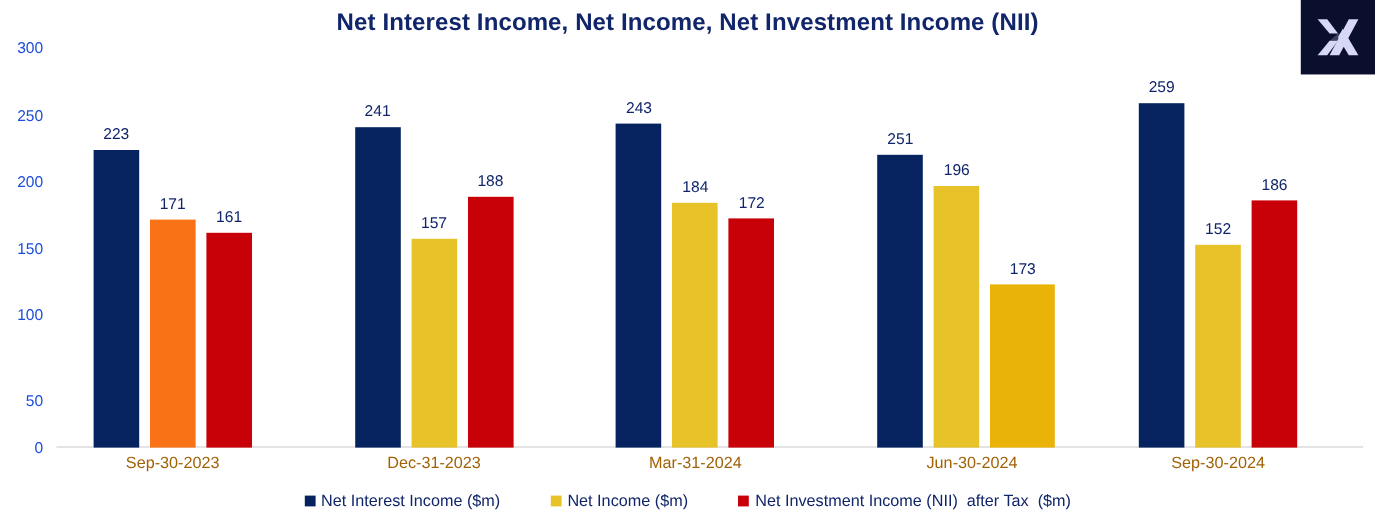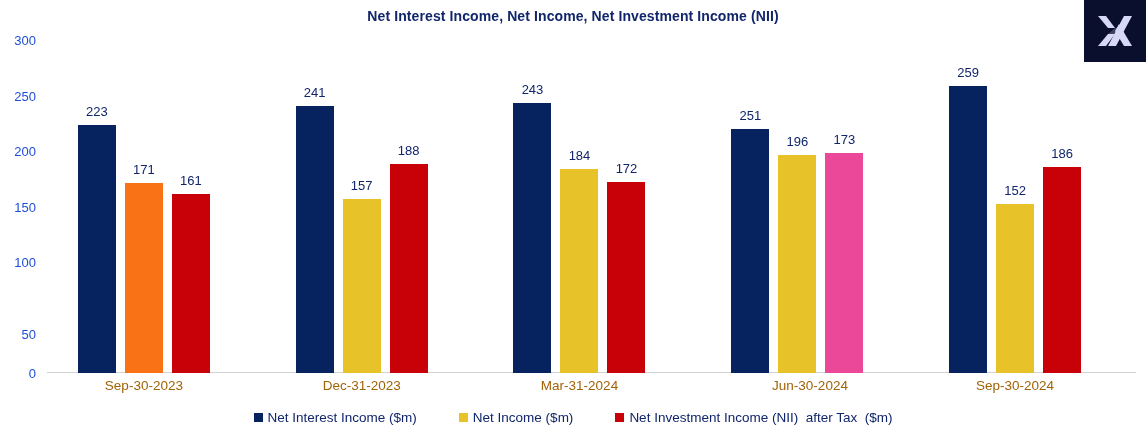--- a/index.html
+++ b/index.html
@@ -23,21 +23,21 @@
     height: 440px;
   }
 
   
   #chart-title {
     position: absolute;
     left: 0;
     top: 8px;
     width: 1146px;
     text-align: center;
-    font-size: 14px;
+    font-size: 20px;
     font-weight: bold;
     color: #11256B;
     letter-spacing: 0.1px;
   }
 
   
   #brand-logo {
     position: absolute;
     right: 0;
     top: 0;
@@ -212,21 +212,21 @@
           <span class="bar-value">172</span>
         </div>
       </div>
       <div class="group" style="left: 653.4px; width: 217.8px;">
         <div class="bar s0" style="left: 30.9px; height: 244px; background: rgb(6, 35, 95);">
           <span class="bar-value">251</span>
         </div>
         <div class="bar s1" style="left: 77.9px; height: 217.56px; background: rgb(232, 194, 41);">
           <span class="bar-value">196</span>
         </div>
-        <div class="bar s2" style="left: 124.9px; height: 220px; background: #ec4899;">
+        <div class="bar s2" style="left: 124.9px; height: 136px; background: #eab308; padding-left: 16px;">
           <span class="bar-value">173</span>
         </div>
       </div>
       <div class="group" style="left: 871.2px; width: 217.8px;">
         <div class="bar s0" style="left: 30.9px; height: 287.49px; background: rgb(6, 35, 95);">
           <span class="bar-value">259</span>
         </div>
         <div class="bar s1" style="left: 77.9px; height: 168.72px; background: rgb(232, 194, 41);">
           <span class="bar-value">152</span>
         </div>

